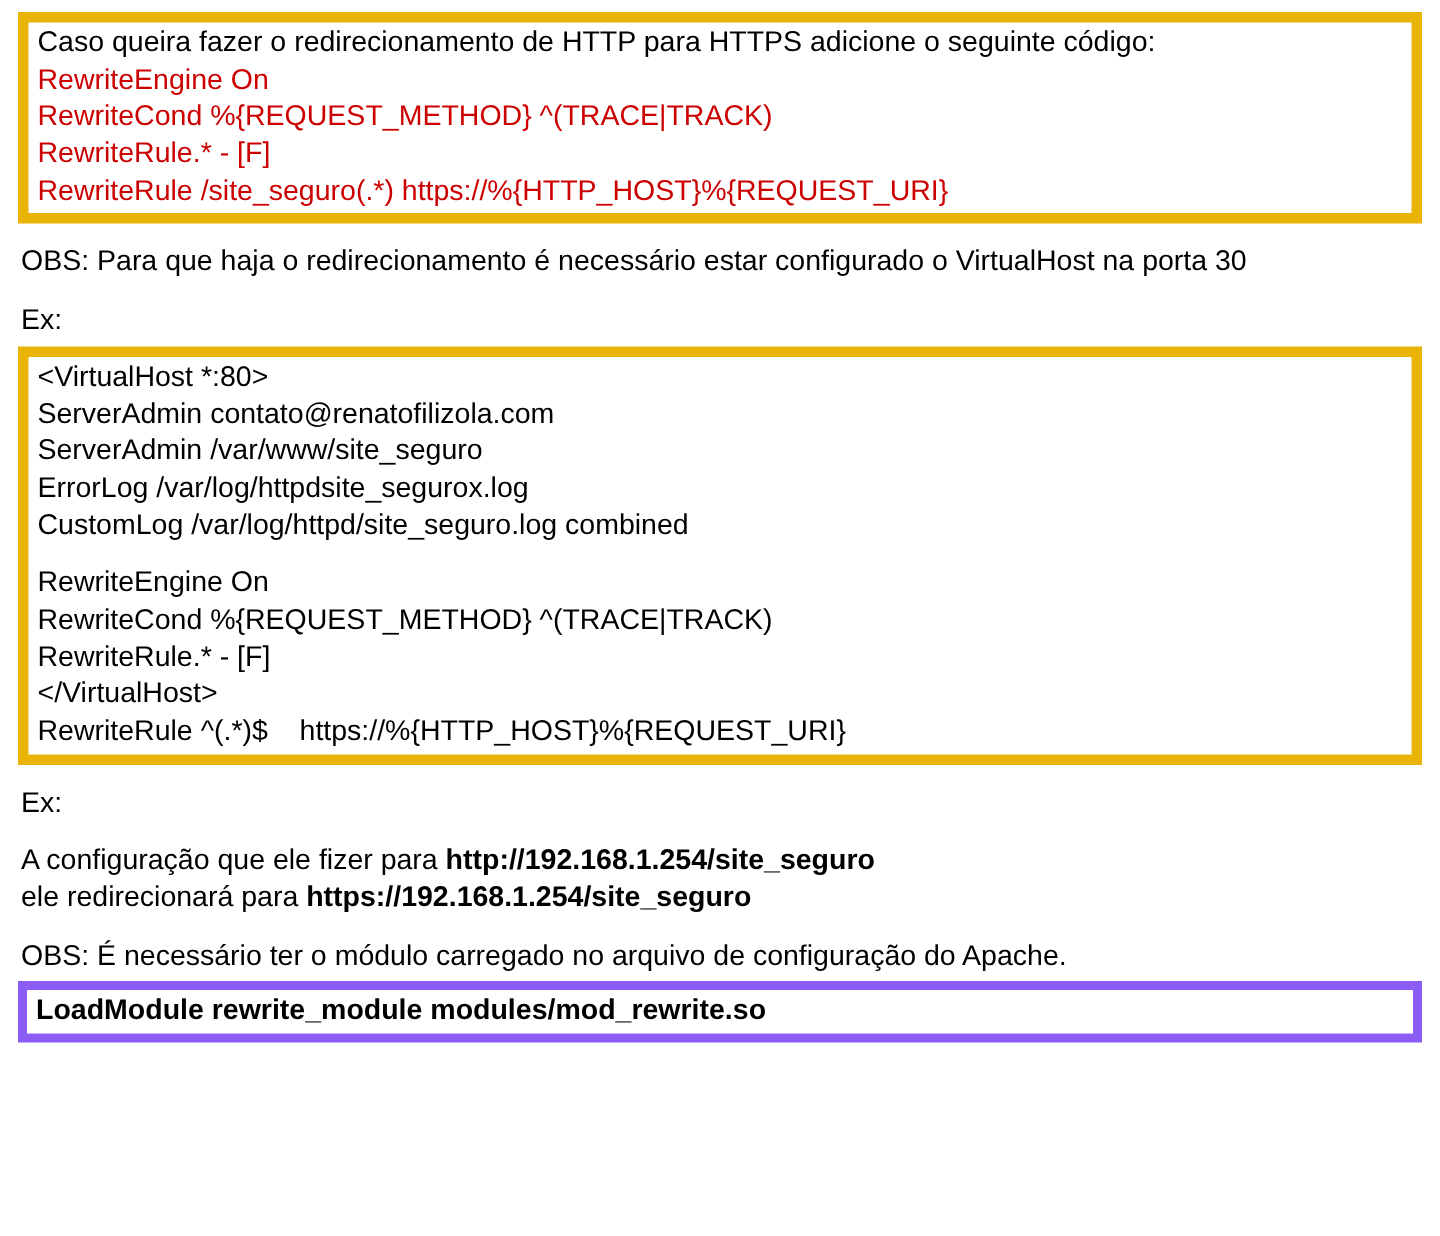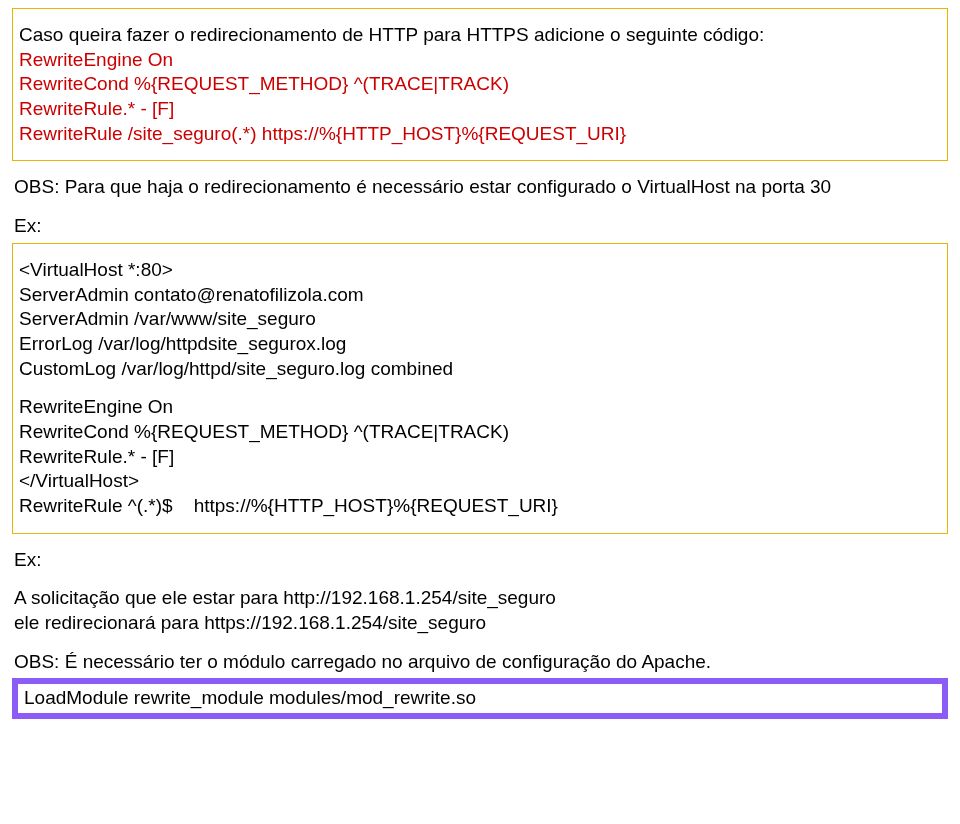--- a/index.html
+++ b/index.html
@@ -10,42 +10,42 @@
     body {
       font-family: Arial, Helvetica, sans-serif;
       font-size: 19px;
       line-height: 1.3;
       color: #000;
       background: #fff;
       width: 960px;
       padding: 8px 12px;
     }
     .box {
-      border: 1px solid #eab308;
-      padding: 14px 6px;
+      border: 7px solid #eab308;
+      padding: 2px 6px;
       margin-bottom: 0;
     }
     .box-last {
       border: 6px solid #8b5cf6;
       padding: 2px 6px;
     }
     .red {
       color: #cc0000;
     }
     .underline {
     }
     .para {
       margin: 14px 0 4px 0;
       padding: 0 2px;
     }
     .spacer {
       height: 14px;
     }
     b {
-      font-weight: normal;
+      font-weight: bold;
     }
   </style>
 </head>
 <body>
 
 <div class="box">
   <div>Caso queira fazer o redirecionamento de HTTP para HTTPS adicione o seguinte código:</div>
   <div class="red">RewriteEngine On</div>
   <div class="red">RewriteCond %{REQUEST_METHOD} ^(TRACE|TRACK)</div>
   <div class="red">RewriteRule.* - [F]</div>
@@ -68,21 +68,21 @@
   <div>RewriteEngine On</div>
   <div>RewriteCond %{REQUEST_METHOD} ^(TRACE|TRACK)</div>
   <div>RewriteRule.* - [F]</div>
   <div>&lt;/VirtualHost&gt;</div>
   <div>RewriteRule ^(.*)$&nbsp;&nbsp;&nbsp;&nbsp;https://%{HTTP_HOST}%{REQUEST_URI}</div>
 </div>
 
 <div class="para">Ex:</div>
 
 <div class="para">
-  <span>A solicitação que ele estar para </span><b>http://192.168.1.254/site_seguro</b><br>
+  <span>A configuração que ele fizer para </span><b>http://192.168.1.254/site_seguro</b><br>
   <span>ele redirecionará para </span><b>https://192.168.1.254/site_seguro</b>
 </div>
 
 <div class="para">OBS: É necessário ter o módulo carregado no arquivo de configuração do Apache.</div>
 
 <div class="box-last">
   <b>LoadModule rewrite_module modules/mod_rewrite.so</b>
 </div>
 
 </body></html>

